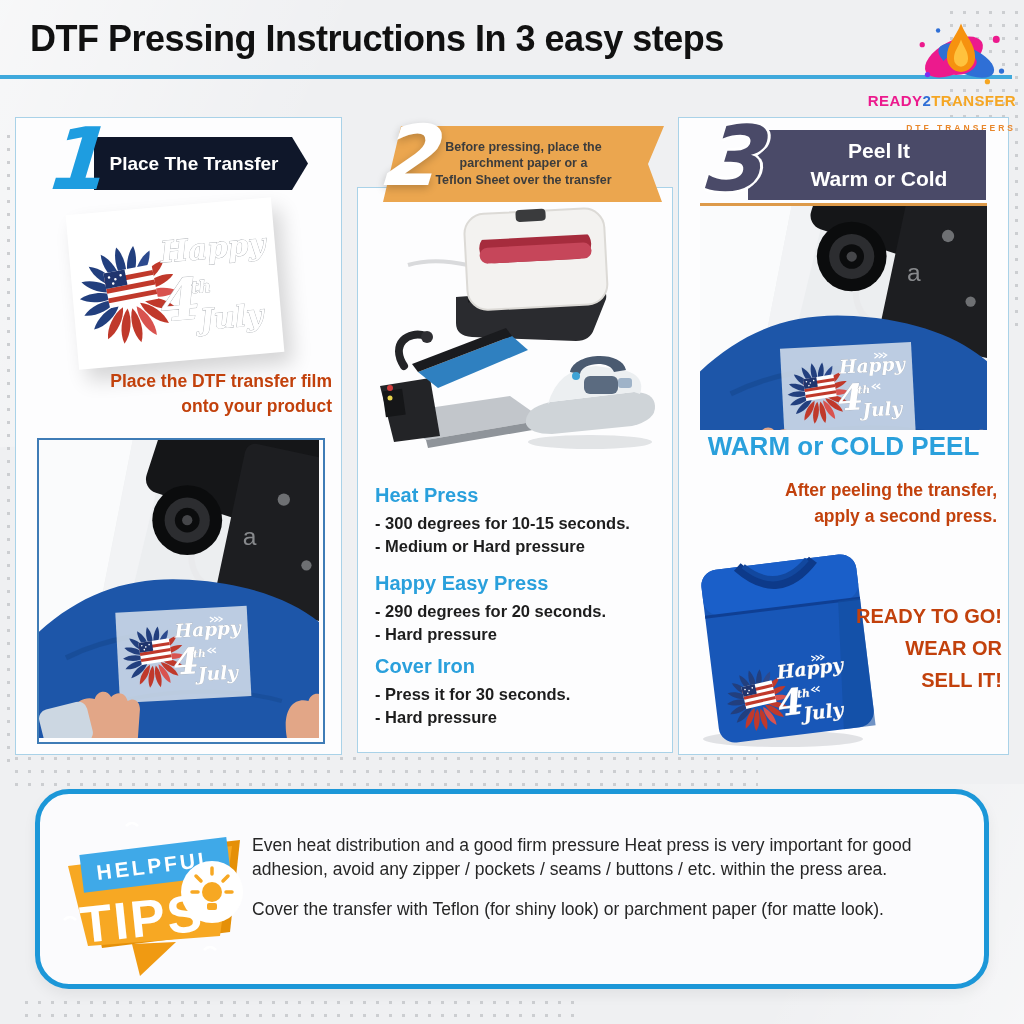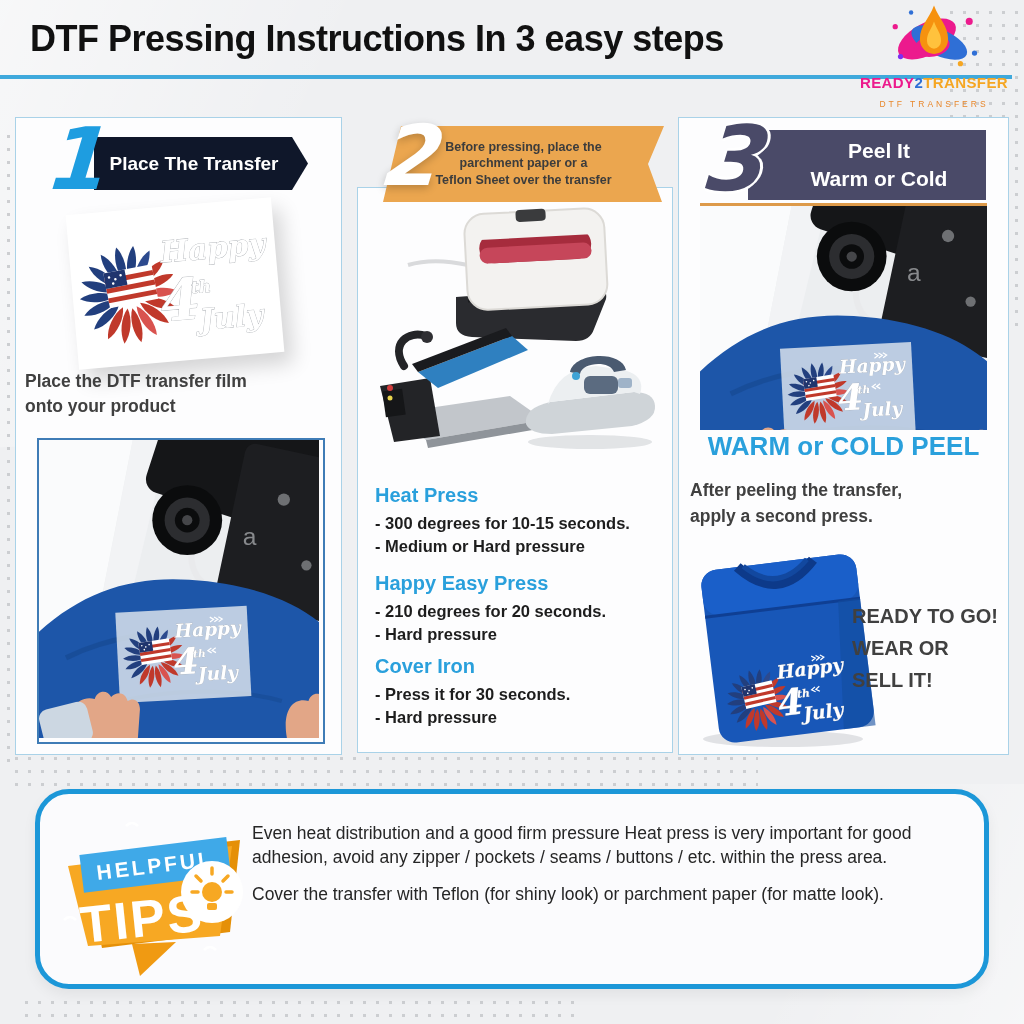--- a/index.html
+++ b/index.html
@@ -9,24 +9,24 @@
           background:linear-gradient(115deg,rgba(255,255,255,.85),rgba(255,255,255,0) 60%);transform:rotate(-2deg)}
   .canvas::after{content:"";position:absolute;right:-120px;bottom:-60px;width:620px;height:300px;
           background:linear-gradient(295deg,rgba(255,255,255,.7),rgba(255,255,255,0) 55%)}
   .dots{position:absolute;z-index:0;
         background-image:radial-gradient(circle,#c8cacd 1.5px,transparent 1.9px);
         background-size:13px 13px;opacity:.9}
   
   .title{position:absolute;left:30px;top:18px;font-size:36px;font-weight:bold;color:#111;
          letter-spacing:-.5px;z-index:2;white-space:nowrap}
   .rule{position:absolute;left:0;top:75px;width:1012px;height:4px;background:#3fa9dc;z-index:2}
-  .logo{position:absolute;left:852px;top:2px;width:164px;text-align:center;z-index:3}
+  .logo{position:absolute;left:852px;top:20px;width:164px;text-align:right;z-index:3}
   .logo .brand{font-size:15px;font-weight:bold;letter-spacing:.4px;margin-top:-6px;white-space:nowrap}
   .logo .r{color:#ec1a8d}.logo .two{color:#2f6fd6}.logo .t{color:#f5a623}
-  .logo .tag{font-size:8.5px;font-weight:normal;color:#e8872b;letter-spacing:3px;margin-top:8px}
+  .logo .tag{font-size:8.5px;font-weight:bold;color:#e8872b;letter-spacing:3px;margin-top:14px}
   
   .panel{position:absolute;background:#fdfdfe;border:1px solid #a9d2e8;z-index:1;box-sizing:border-box}
   #panel1{left:15px;top:117px;width:327px;height:638px}
   #panel2{left:357px;top:187px;width:316px;height:566px}
   #panel3{left:678px;top:117px;width:331px;height:638px}
   
   .stepnum{position:absolute;font-weight:bold;font-style:italic;z-index:4;line-height:1;
            font-family:"DejaVu Sans",sans-serif;transform:skewX(-6deg)}
   #num1{left:52px;top:116px;font-size:86px;color:#1e9de0}
   #num2{left:386px;top:114px;font-size:84px;color:#fff;text-shadow:0 3px 8px rgba(0,0,0,.22)}
@@ -39,21 +39,21 @@
   #banner2{position:absolute;left:383px;top:126px;width:281px;height:76px;background:#eba64f;z-index:3;
            text-align:center;padding-top:5px;box-sizing:border-box;
            clip-path:polygon(18px 0,100% 0,calc(100% - 16px) 50%,calc(100% - 2px) 100%,0 100%)}
   #banner2 .bt{font-size:21px;font-weight:bold;color:#fff;line-height:1.1}
   #banner2 .bs{font-size:12.5px;font-weight:bold;color:#3c3c3c;line-height:1.3;white-space:pre-line;margin-top:8px}
   #ribbon3{left:748px;top:130px;width:238px;height:70px;background:#4a4a68;color:#fff;font-size:21px;
            font-weight:bold;text-align:center;white-space:pre-line;line-height:1.35;padding-left:24px}
   
   .sheet{position:absolute;left:72px;top:206px;width:206px;height:155px;background:#fff;z-index:2;
          transform:rotate(-5deg);box-shadow:8px 12px 20px rgba(0,0,0,.16);display:flex;align-items:center;justify-content:center}
-  .caption{position:absolute;white-space:pre-line;text-align:left;font-weight:bold;color:#404040;z-index:2}
+  .caption{position:absolute;white-space:pre-line;text-align:right;font-weight:bold;color:#c2410c;z-index:2}
   #cap1{left:25px;top:369px;width:307px;font-size:17.5px;line-height:1.45}
   .photo{position:absolute;overflow:hidden;z-index:2;line-height:0}
   #photo1{left:37px;top:438px;width:284px;height:302px;border:2px solid #3f7cb6}
   #photo3{left:700px;top:203px;width:287px;height:224px;border-top:3px solid #dd9a4a}
   
   .equip{position:absolute;z-index:2;line-height:0}
   #easypress{left:398px;top:201px;width:224px;height:152px}
   #heatpress{left:360px;top:326px;width:188px;height:138px}
   #iron{left:518px;top:342px;width:146px;height:112px}
   .sec{position:absolute;left:375px;width:292px;z-index:2}
@@ -65,21 +65,21 @@
         text-align:center;font-weight:bold;z-index:2}
   #cap3{left:690px;top:477px;width:307px;font-size:17.5px;line-height:1.5}
   #foldedtee{position:absolute;left:683px;top:534px;width:202px;height:218px;z-index:2;line-height:0}
   #ready{left:852px;top:600px;width:150px;font-size:20px;line-height:1.6}
   
   #tips{position:absolute;left:35px;top:789px;width:954px;height:200px;background:#fbfbfd;
         border:5px solid #1c97d8;border-radius:34px;box-sizing:border-box;z-index:2;
         box-shadow:0 6px 14px rgba(0,0,0,.06)}
   #badge{position:absolute;left:14px;top:6px;width:208px;height:186px;line-height:0}
   .tipstext{position:absolute;left:212px;top:23px;width:732px;font-size:17.5px;color:#262626;line-height:24px}
-  .tipstext p{margin:4px 0 13px}
+  .tipstext p{margin:16px 0 13px}
   
   .scriptw{fill:#fff;stroke:#a7abb0;stroke-width:.7px;paint-order:stroke;
            font-family:"DejaVu Serif",serif;font-style:italic;font-weight:bold}
   .badgetext{font-family:"Liberation Sans",sans-serif}
 </style>
 </head>
 <body>
 
 <div class="canvas">
 
@@ -248,21 +248,21 @@
       <rect x="100" y="36" width="14" height="10" rx="3" fill="#9fb3c8"></rect>
     </svg>
   </div>
   <div class="sec" id="sec0">
     <h3>Heat Press</h3>
     <div class="lines">- 300 degrees for 10-15 seconds.
 - Medium or Hard pressure</div>
   </div>
   <div class="sec" id="sec1">
     <h3>Happy Easy Press</h3>
-    <div class="lines">- 210 degrees for 20 seconds.
+    <div class="lines">- 290 degrees for 20 seconds.
 - Hard pressure</div>
   </div>
   <div class="sec" id="sec2">
     <h3>Cover Iron</h3>
     <div class="lines">- Press it for 30 seconds.
 - Hard pressure</div>
   </div>
 
   <div class="stepnum" id="num3">3</div>
   <div class="ribbon" id="ribbon3">Peel It

